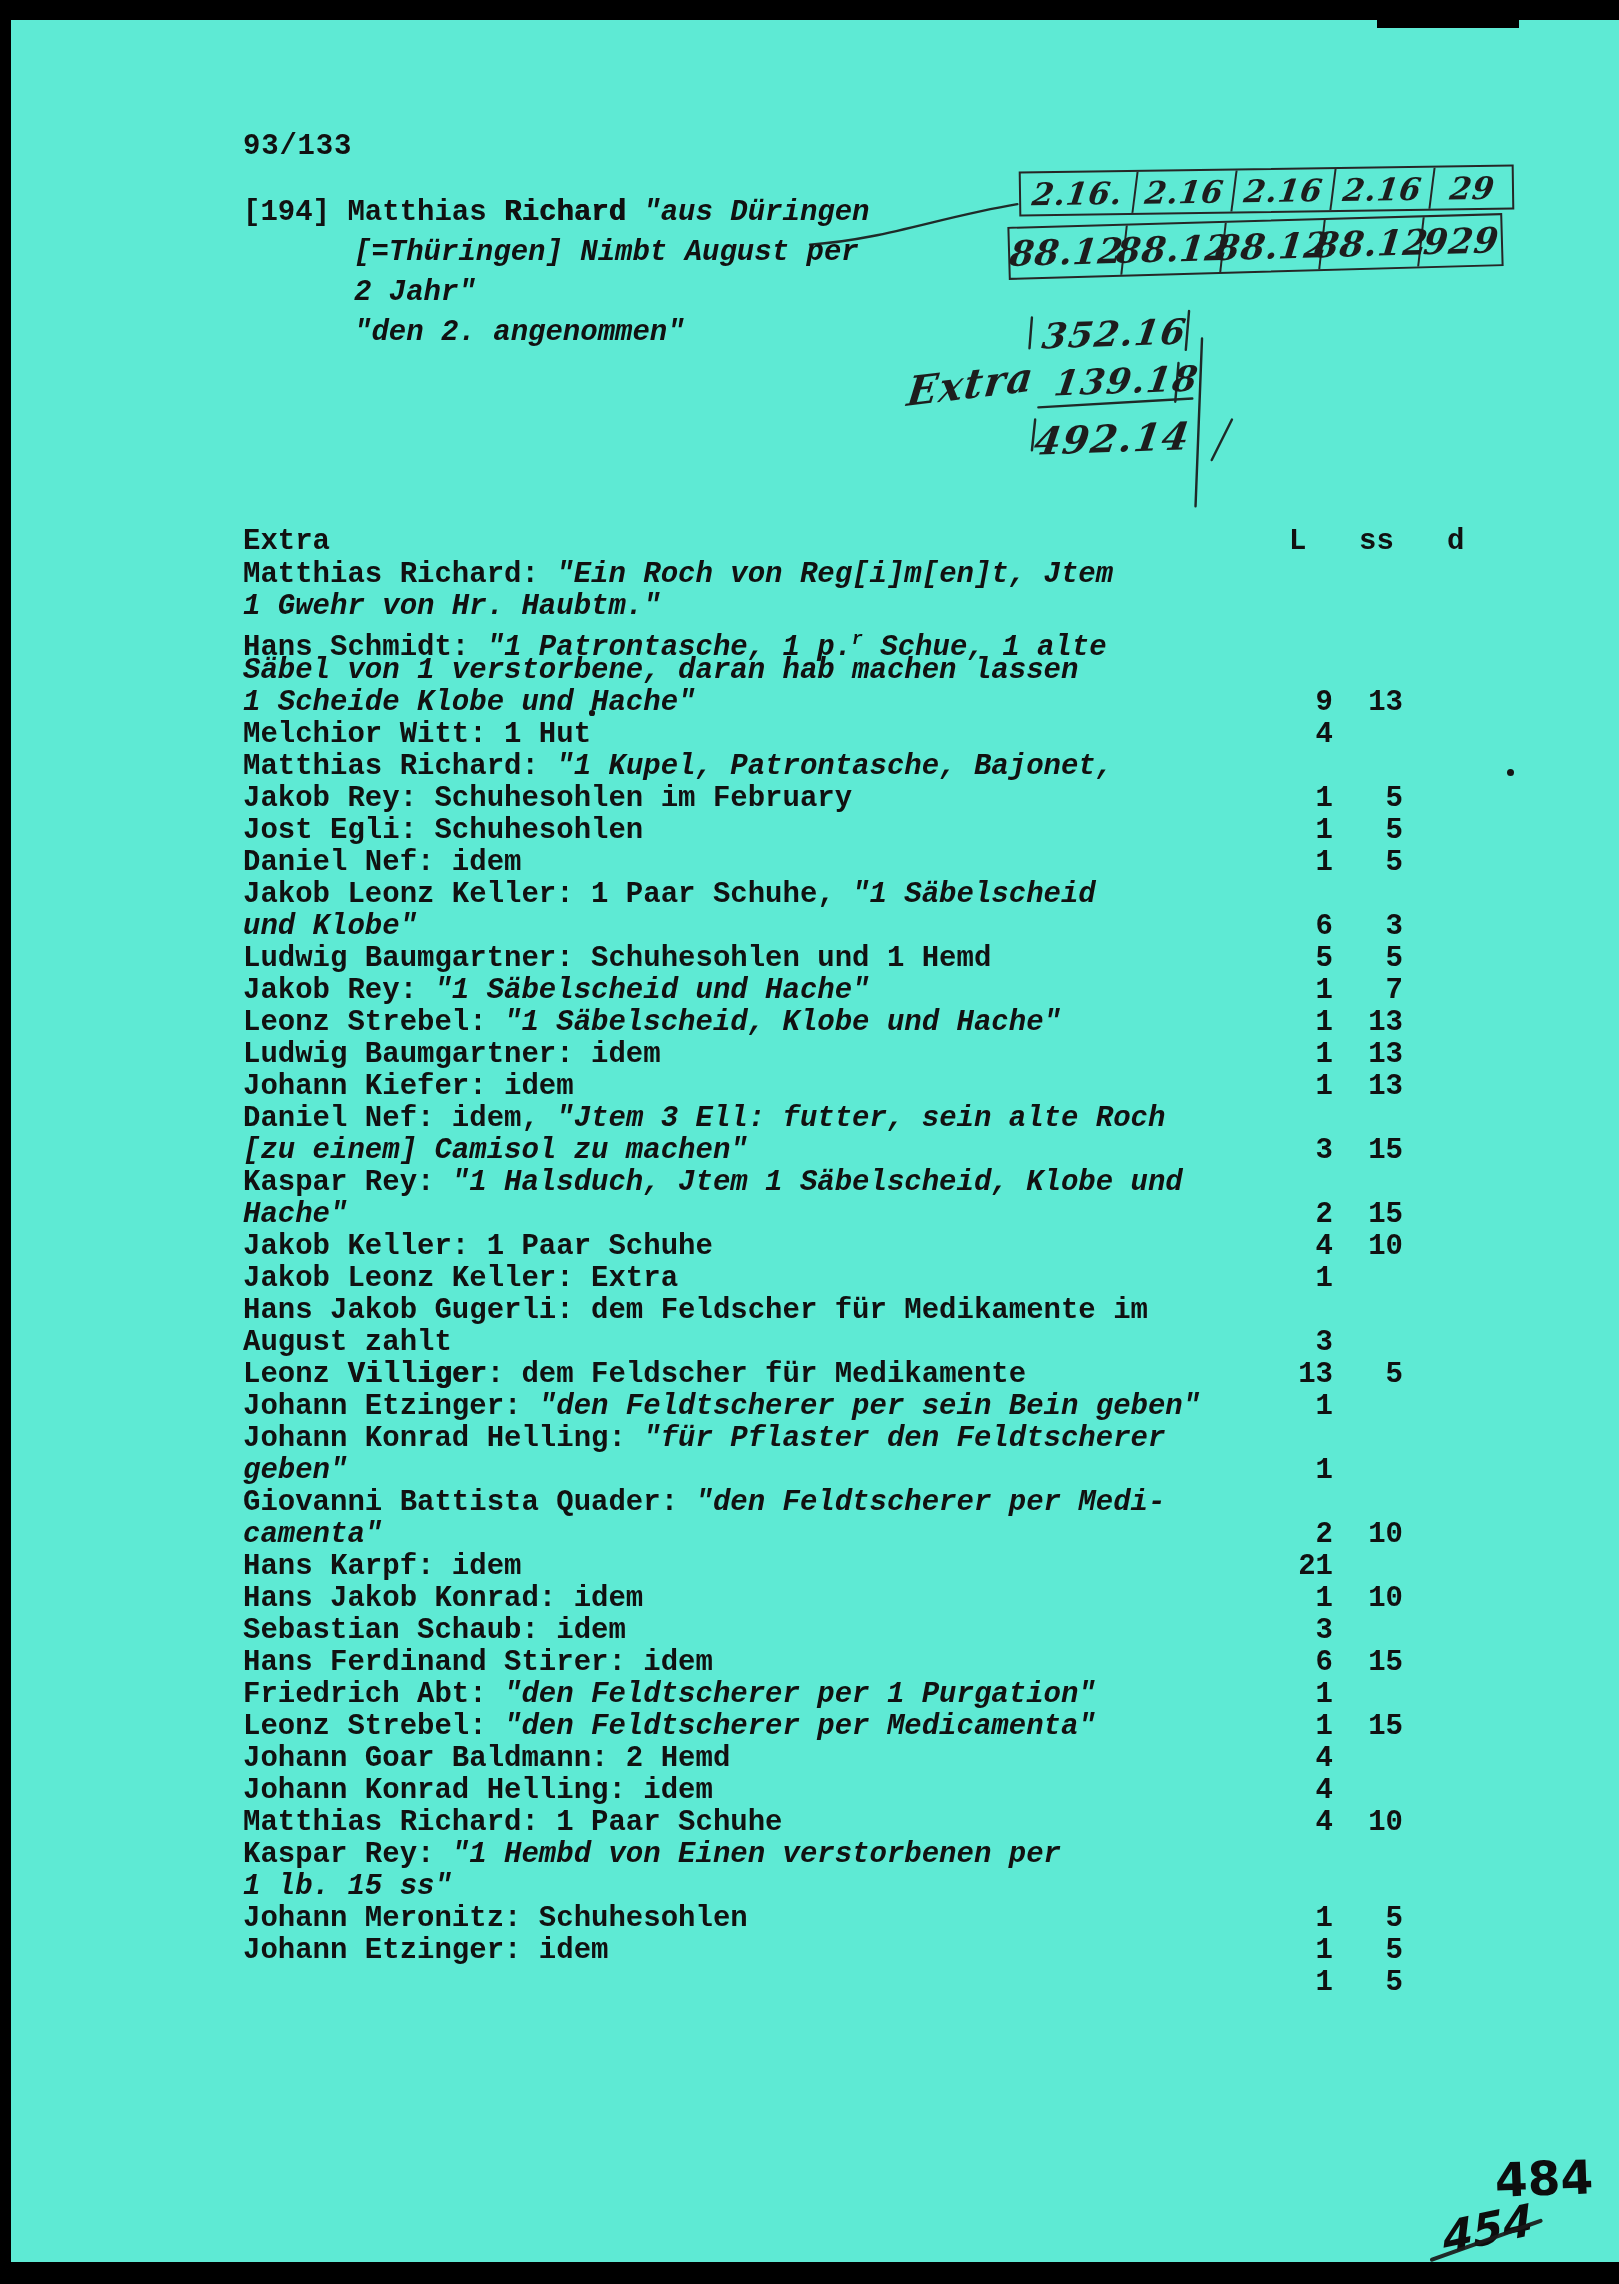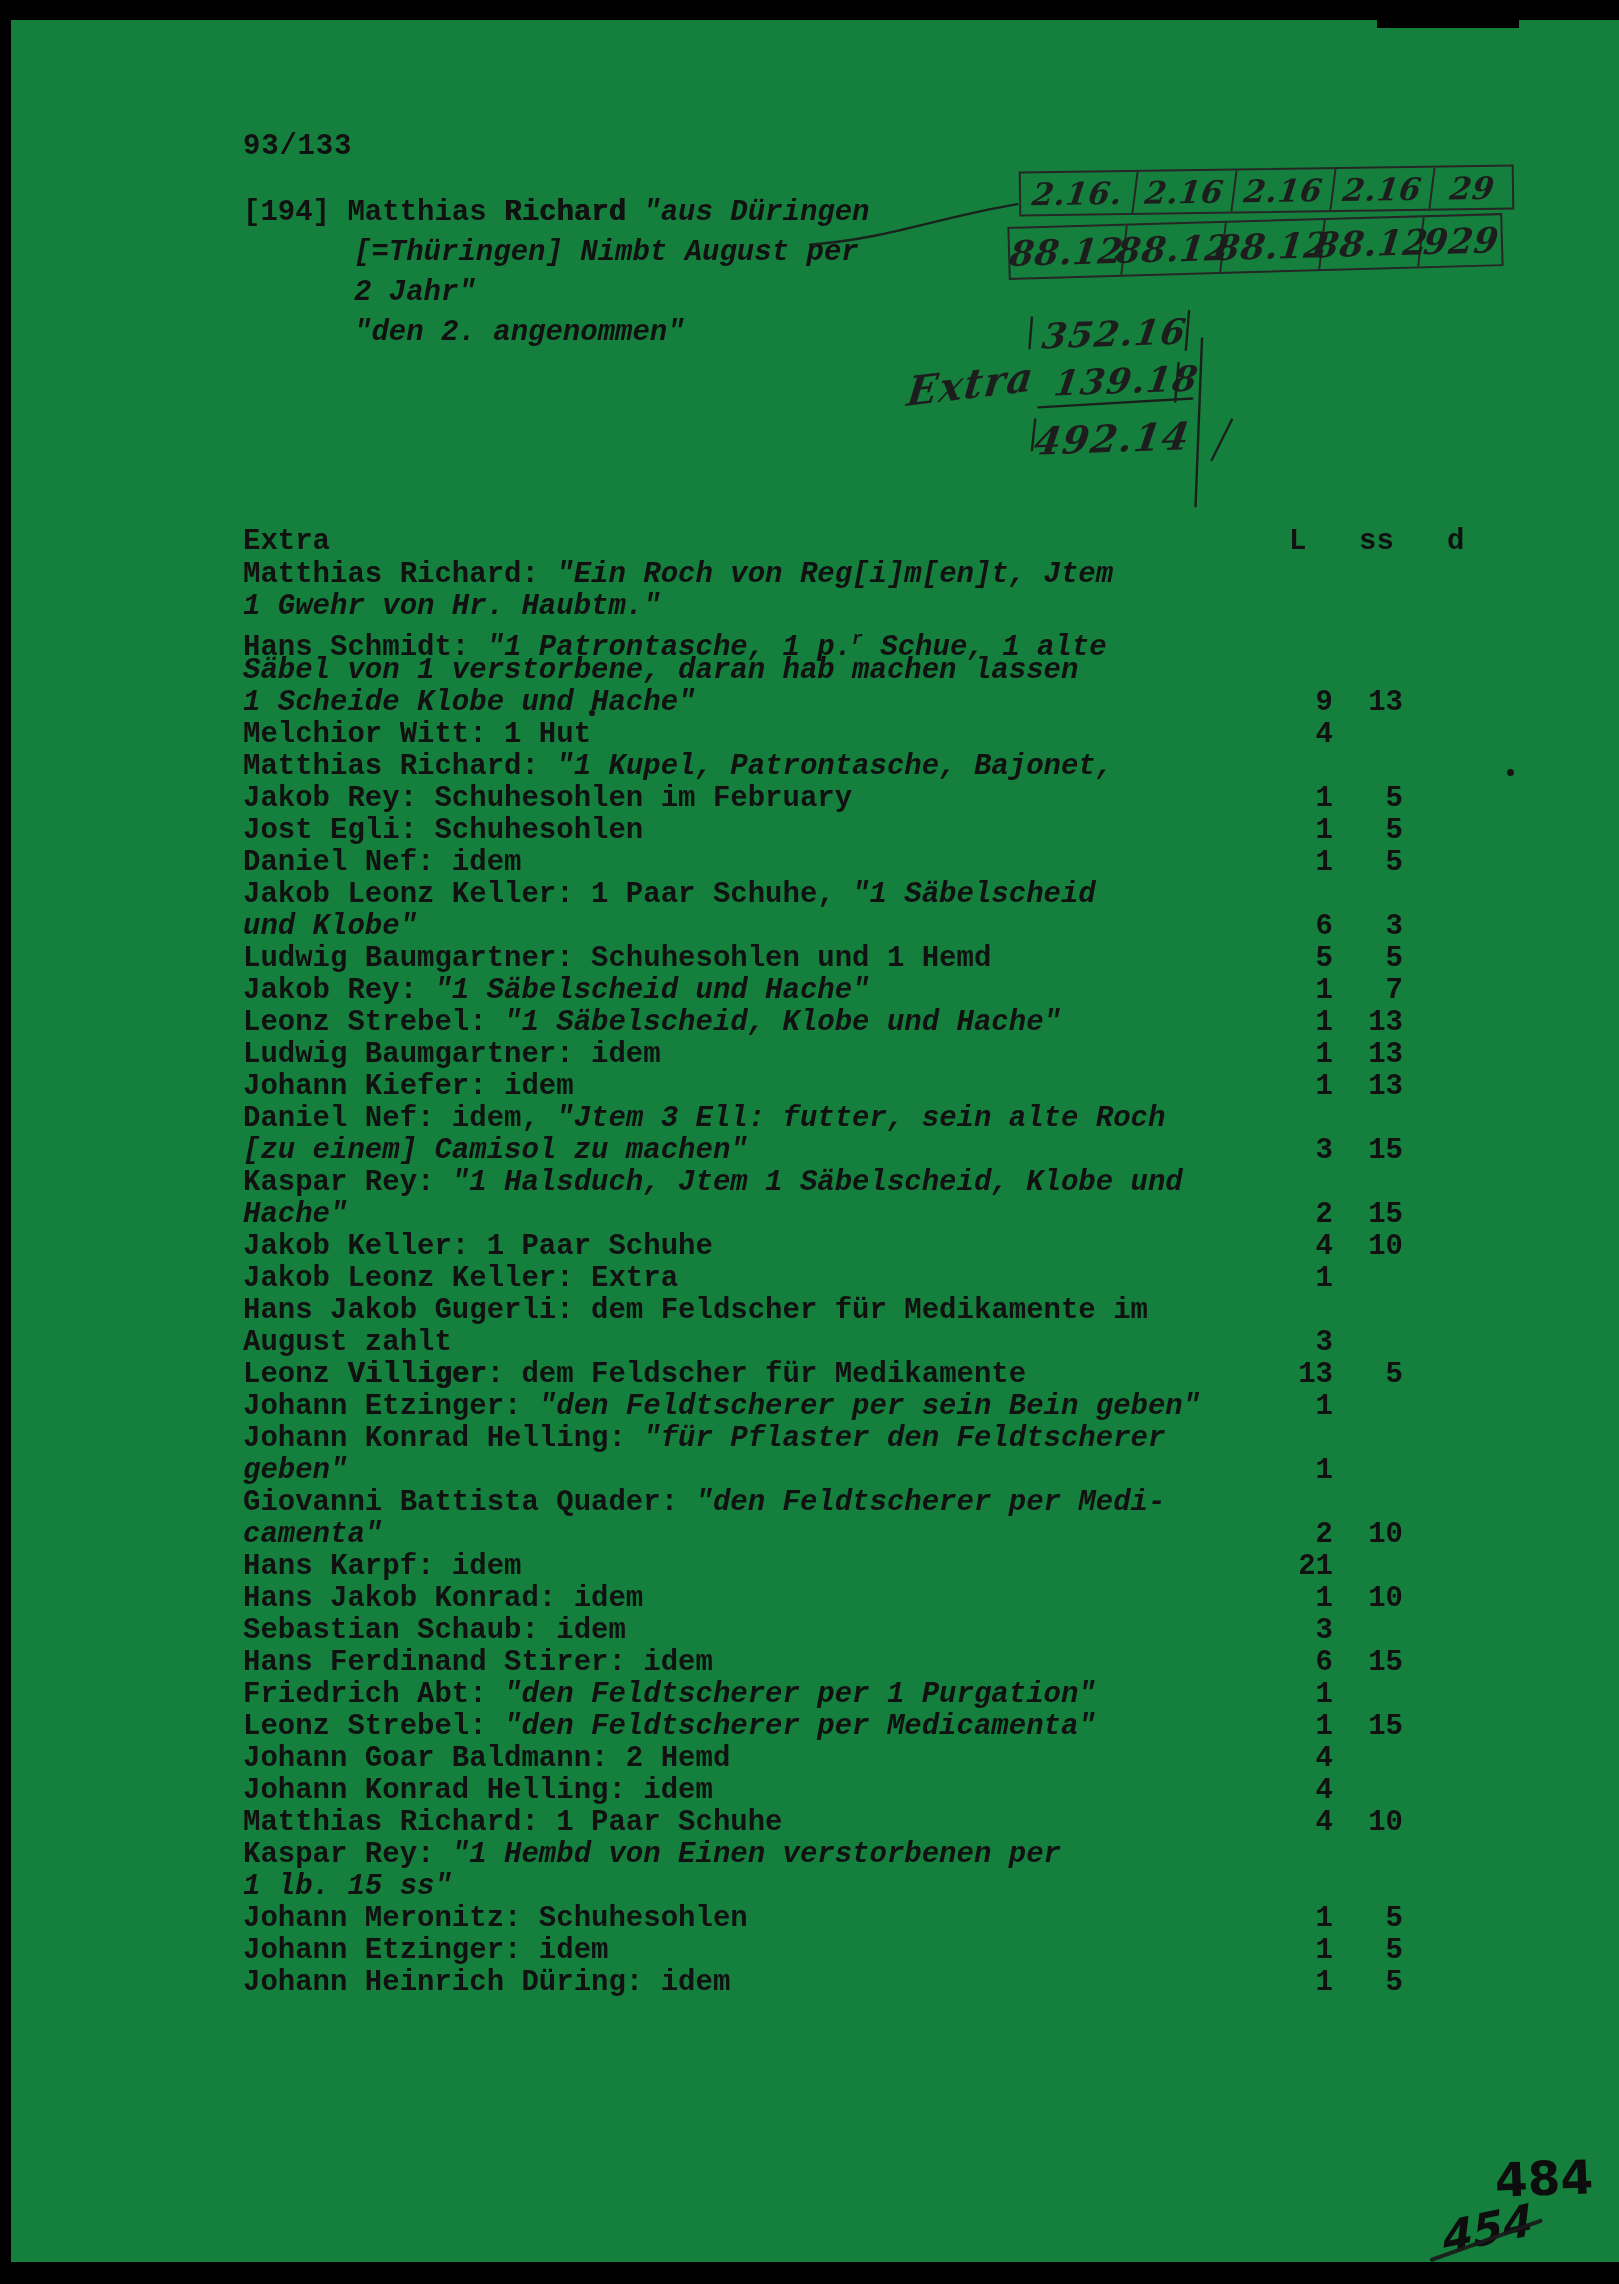--- a/index.html
+++ b/index.html
@@ -1,17 +1,17 @@
 <!DOCTYPE html>
 <html style="font-size:13px"><head>
 <meta charset="utf-8">
 <style>
   *{margin:0;padding:0;box-sizing:border-box}
   html,body{width:1620px;height:2284px;background:#e8e8e8;position:relative;overflow:hidden}
-  .page{position:absolute;inset:0;background:#15803d;overflow:hidden;
+  .page{position:absolute;inset:0;background:#5eead4;overflow:hidden;
         font-family:"Liberation Mono",monospace;font-weight:700;color:#111111}
 
   
   .edge{position:absolute;background:#000}
   .edge-top{left:0;top:0;width:1620px;height:20px}
   .edge-top-blob{left:1377px;top:0;width:142px;height:27.5px}
   .edge-left{left:0;top:0;width:10.5px;height:2284px}
   .edge-bottom{left:0;bottom:0;width:1620px;height:22px}
 
   .dot{position:absolute;background:#151515;border-radius:50%}
@@ -145,21 +145,21 @@
       <div class="ledger-line"><span class="ltext"><span class="seg r">Hans Ferdinand Stirer: idem</span></span><span class="amt amt-l">6</span><span class="amt amt-ss">15</span></div>
       <div class="ledger-line"><span class="ltext"><span class="seg r">Friedrich Abt: </span><span class="seg i">"den Feldtscherer per 1 Purgation"</span></span><span class="amt amt-l">1</span></div>
       <div class="ledger-line"><span class="ltext"><span class="seg r">Leonz Strebel: </span><span class="seg i">"den Feldtscherer per Medicamenta"</span></span><span class="amt amt-l">1</span><span class="amt amt-ss">15</span></div>
       <div class="ledger-line"><span class="ltext"><span class="seg r">Johann Goar Baldmann: 2 Hemd</span></span><span class="amt amt-l">4</span></div>
       <div class="ledger-line"><span class="ltext"><span class="seg r">Johann Konrad Helling: idem</span></span><span class="amt amt-l">4</span></div>
       <div class="ledger-line"><span class="ltext"><span class="seg r">Matthias Richard: 1 Paar Schuhe</span></span><span class="amt amt-l">4</span><span class="amt amt-ss">10</span></div>
       <div class="ledger-line"><span class="ltext"><span class="seg r">Kaspar Rey: </span><span class="seg i">"1 Hembd von Einen verstorbenen per</span></span></div>
       <div class="ledger-line"><span class="ltext"><span class="seg i">1 lb. 15 ss"</span></span></div>
       <div class="ledger-line"><span class="ltext"><span class="seg r">Johann Meronitz: Schuhesohlen</span></span><span class="amt amt-l">1</span><span class="amt amt-ss">5</span></div>
       <div class="ledger-line"><span class="ltext"><span class="seg r">Johann Etzinger: idem</span></span><span class="amt amt-l">1</span><span class="amt amt-ss">5</span></div>
-      <div class="ledger-line"><span class="ltext"><span class="seg r">Johann Heinrich Düring: idem</span></span><span class="amt amt-l">1</span><span class="amt amt-ss">5</span></div>
+      <div class="ledger-line"><span class="amt amt-l">1</span><span class="amt amt-ss">5</span></div>
     </div>
 
   <div class="hw-mark-1">484</div>
   <div class="hw-mark-2">454</div>
 
   <svg class="ink-overlay" width="1620" height="2284" viewBox="0 0 2000 2820">
     <g stroke="#1a1a1a" stroke-width="3" fill="none" stroke-linecap="round" opacity="0.92">
       <path d="M 1000 302 C 1090 296, 1160 268, 1256 252"></path>
       <path d="M 1468 384 L 1464 432"></path>
       <path d="M 1274 392 L 1271 430"></path>

